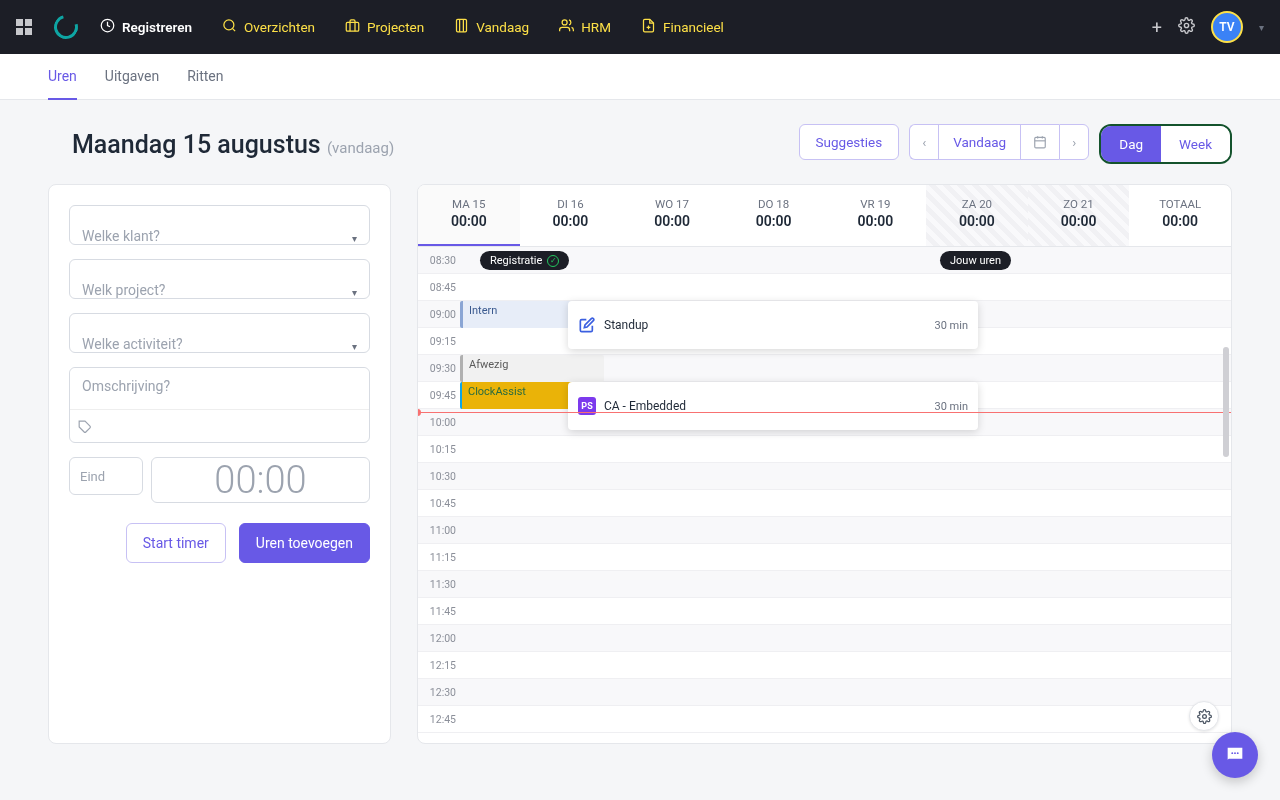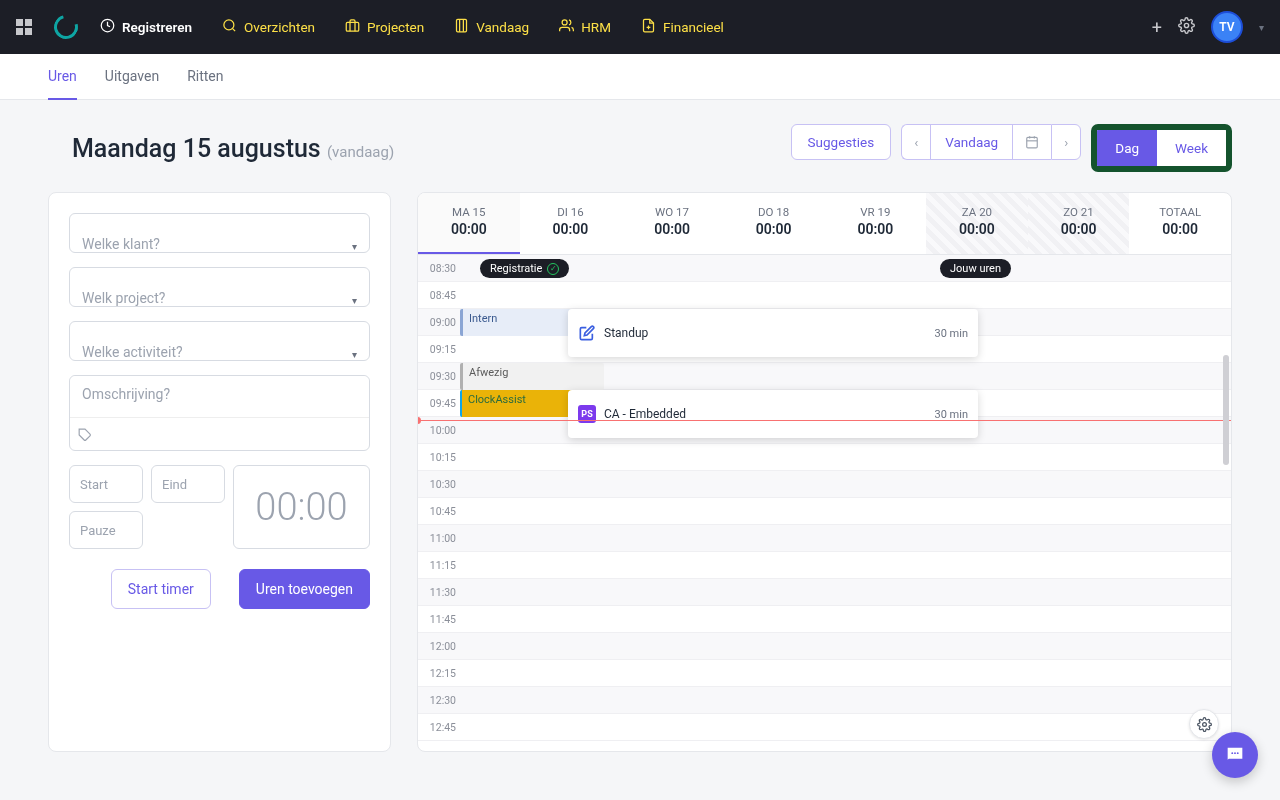--- a/index.html
+++ b/index.html
@@ -2,54 +2,54 @@
 <html><head>
 <meta charset="utf-8">
 <style>
   * { margin:0; padding:0; box-sizing:border-box; font-family:-apple-system,BlinkMacSystemFont,"Segoe UI",Roboto,sans-serif; }
   body { background:#f5f6f8; width:1280px; height:800px; overflow:hidden; color:#1f2937; }
   .topbar { height:54px; background:#1c1e26; display:flex; align-items:center; padding:0 16px; color:#e5e7eb; justify-content:space-between; }
   .topbar-left { display:flex; align-items:center; gap:22px; }
   .topbar-right { display:flex; align-items:center; gap:16px; }
   .nav-item { display:flex; align-items:center; gap:7px; font-size:13.5px; color:#fde047; cursor:pointer; }
   .nav-item.active { color:#fff; font-weight:600; }
-  .avatar { width:32px; height:32px; border-radius:50%; background:#3b82f6; border:2px solid #1d4ed8; display:flex; align-items:center; justify-content:center; color:#fff; font-size:12px; font-weight:600;}
+  .avatar { width:32px; height:32px; border-radius:50%; background:#3b82f6; border:2px solid #fde047; display:flex; align-items:center; justify-content:center; color:#fff; font-size:12px; font-weight:600;}
   .logo-ring { width:24px; height:24px; border:3px solid #0ea5a3; border-top-color:transparent; border-radius:50%; transform:rotate(30deg);}
   .grid-icon { display:grid; grid-template-columns:1fr 1fr; gap:2px; width:16px; height:16px; }
   .grid-icon span{background:#c7c8cc;}
   .tabs { background:#fff; height:46px; display:flex; align-items:center; padding:0 48px; gap:28px; border-bottom:1px solid #e5e7eb;}
   .tab { font-size:14px; color:#6b7280; cursor:pointer; height:46px; display:flex; align-items:center; border-bottom:2px solid transparent;}
   .tab.active { color:#6859e6; border-bottom-color:#6859e6;}
   .main { padding:24px 48px 0 48px; }
   .head-row { display:flex; justify-content:space-between; align-items:center; margin-bottom:20px; }
   .page-title { font-size:25px; font-weight:500; color:#1f2937;margin-left:24px;}
   .page-title .today { font-size:15px; color:#9ca3af; font-weight:400;}
   .controls { display:flex; gap:10px; }
   .btn, .btngrp>div { background:#fff; border:1px solid #d1d5db; border-radius:6px; font-size:13.5px; display:flex; align-items:center; justify-content:center; cursor:pointer; height:36px;}
   .btn { padding:0 16px; color:#6859e6; border-color:#c7c1f4;}
   .btngrp { display:flex; }
   .btngrp>div { border-radius:0; padding:0 14px; color:#6859e6; border-color:#c7c1f4; border-right:none;}
   .btngrp>div:first-child{border-radius:6px 0 0 6px;}
   .btngrp>div:last-child{border-radius:0 6px 6px 0; border-right:1px solid #c7c1f4;}
   .btngrp>div.iconbtn{padding:0 12px;color:#9ca3af;}
-  .seg { display:flex; border:6px solid #14532d; border-radius:7px; overflow:hidden;}
+  .seg { display:flex; border:2px solid #14532d; border-radius:12px; overflow:hidden;}
   .seg>div{padding:0 18px; height:36px; display:flex; align-items:center; font-size:13.5px; color:#6859e6; background:#fff; cursor:pointer;}
   .seg>div.sel{background:#6859e6; color:#fff;}
   .body { display:flex; gap:26px;}
   .card { background:#fff; border:1px solid #e5e7eb; border-radius:8px; width:343px; padding:20px; flex-shrink:0;}
   .sel-input { width:100%; height:40px; border:1px solid #d7dbe2; border-radius:6px; padding:0 12px; font-size:14px; color:#9ca3af; display:flex; align-items:flex-end; justify-content:space-between; margin-bottom:14px; cursor:pointer;}
   .desc-wrap{border:1px solid #d7dbe2; border-radius:6px; margin-bottom:14px;}
   .desc{width:100%; height:42px; border:none; padding:10px 12px; font-size:14px; resize:none; color:#1f2937; font-family:inherit; border-bottom:1px solid #eee; border-radius:6px 6px 0 0;}
   .desc::placeholder{color:#9ca3af;}
   .tag-row{height:28px; display:flex; align-items:center; padding:0 8px; color:#9ca3af;}
   .time-row{display:flex; gap:8px; margin-bottom:14px;}
   .time-col{display:flex; flex-direction:column; gap:8px;}
   .tinput{width:74px; height:38px; border:1px solid #d7dbe2; border-radius:6px; padding:0 10px; font-size:13px; color:#9ca3af; display:flex; align-items:center;}
   .bigtime{flex:1; border:1px solid #d7dbe2; border-radius:6px; display:flex; align-items:center; justify-content:center; font-size:38px; color:#9ca3af; font-weight:300;}
-  .card-actions{display:flex; justify-content:flex-end; gap:28px; margin-top:20px;}
+  .card-actions{display:flex; justify-content:flex-end; gap:13px; margin-top:20px;}
   .btn-primary{background:#6859e6; color:#fff; border:1px solid #6859e6; border-radius:6px; padding:0 16px; height:40px; font-size:14px; cursor:pointer;}
   .btn-secondary{background:#fff; color:#6859e6; border:1px solid #c7c1f4; border-radius:6px; padding:0 16px; height:40px; font-size:14px; cursor:pointer;}
   .calendar{flex:1; background:#fff; border:1px solid #e5e7eb; border-radius:8px; overflow:hidden; height:560px; display:flex; flex-direction:column;}
   .cal-head{display:flex; border-bottom:1px solid #e5e7eb; height:62px;}
   .day-col{flex:1; text-align:center; padding-top:12px; cursor:pointer; position:relative;}
   .day-col .dn{font-size:11.5px; color:#6b7280;}
   .day-col .dh{font-size:14px; font-weight:600; color:#1f2937; margin-top:2px;}
   .day-col.selected{background:#fafafa; border-bottom:2px solid #6859e6;}
   .day-col.weekend{background:repeating-linear-gradient(45deg,#f9f9fb,#f9f9fb 5px,#f1f1f4 5px,#f1f1f4 10px);}
   .day-col.total .dn{color:#6b7280;}
@@ -210,24 +210,20 @@
         <textarea class="desc" placeholder="Omschrijving?" style=""></textarea>
         <div class="tag-row">
             <span><svg width="14" height="14" viewBox="0 0 24 24" fill="none" stroke="currentColor" stroke-width="2">
                 <path d="M20.59 13.41l-7.17 7.17a2 2 0 0 1-2.83 0L2 12V2h10l8.59 8.59a2 2 0 0 1 0 2.82z"></path>
                 <line x1="7" y1="7" x2="7.01" y2="7"></line>
               </svg></span>
           </div>
       </div>
       <div class="time-row">
         <div class="time-col">
-          <div class="tinput">Start</div>
-          <div class="tinput">Pauze</div>
-        </div>
-        <div class="time-col">
           <div class="tinput">Eind</div>
         </div>
         <div class="bigtime">00:00</div>
       </div>
       <div class="card-actions">
         <button class="btn-secondary">Start timer</button>
         <button class="btn-primary">Uren toevoegen</button>
       </div>
     </div>
 

